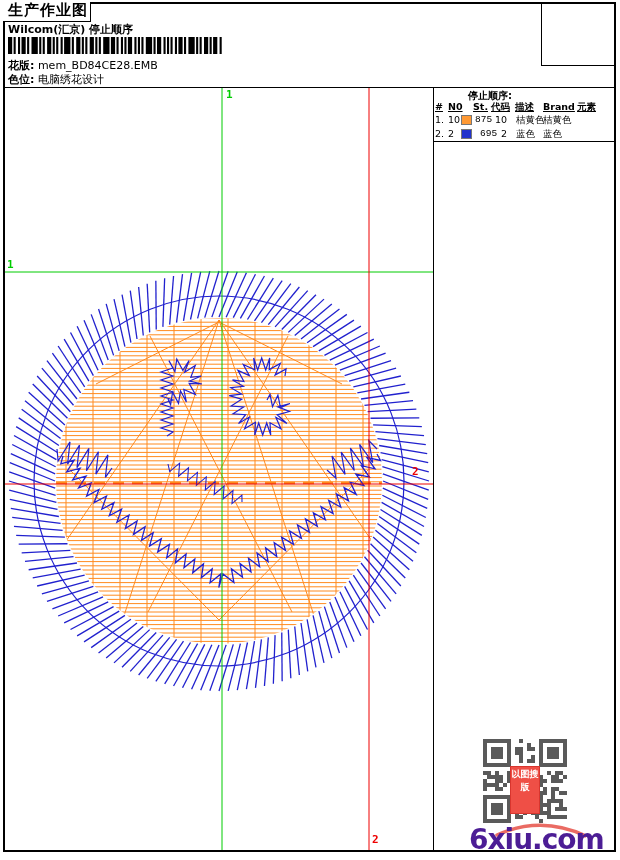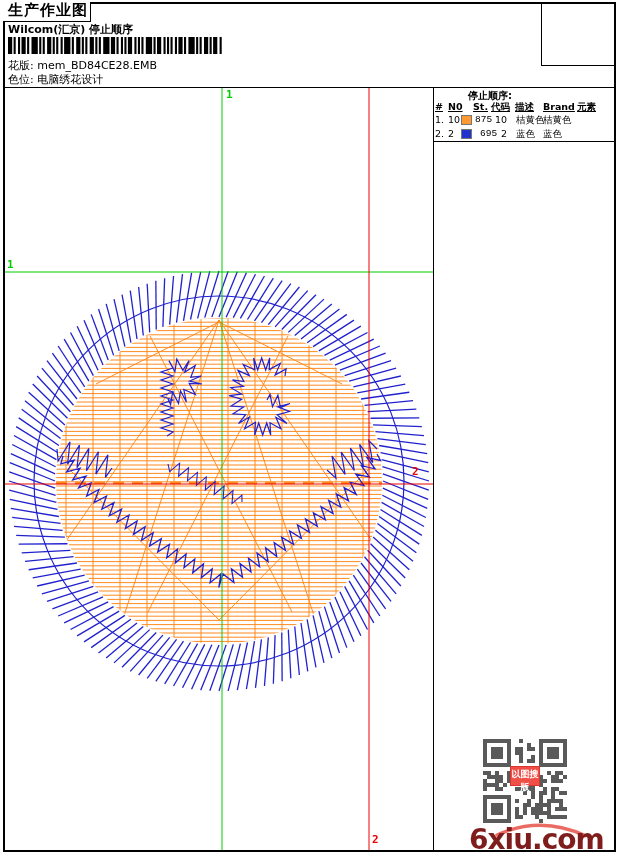--- a/index.html
+++ b/index.html
@@ -8,34 +8,34 @@
   .abs{position:absolute;}
   .hline{position:absolute;background:#000;height:1px;}
   .vline{position:absolute;background:#000;width:1px;}
   #frame{position:absolute;left:3px;top:2px;width:613px;height:850px;
          border:2px solid #000;box-sizing:border-box;z-index:3;pointer-events:none;}
   #title-box{position:absolute;left:3px;top:2px;width:87px;height:19px;
              border-right:1px solid #000;border-bottom:1px solid #000;z-index:4;background:#fff;}
   #title-box .t{font-size:15px;font-weight:700;line-height:17px;padding-left:5px;letter-spacing:1px;}
   .small{font-size:11px;font-weight:700;}
   .kv{font-size:11px;}
-  .kv b{font-weight:400;text-align:center;}
+  .kv b{font-weight:700;text-align:center;}
   .kv span.v{font-weight:400;text-align:center;}
   #design-svg{position:absolute;left:0;top:0;z-index:1;}
   .txt{z-index:5;}
   #info-list{position:absolute;left:545px;top:4px;z-index:5;}
   #info-list .row{font-size:10px;line-height:12.4px;white-space:nowrap;}
   #info-list .row b{font-weight:700;}
   .tbl-title{font-size:10px;font-weight:700;margin-left:33px;}
   .th{font-size:9.5px;font-weight:700;text-decoration:underline;white-space:nowrap;}
   .td{font-size:9.5px;white-space:nowrap;}
   .swatch{position:absolute;width:11px;height:10px;border:1px solid #777;box-sizing:border-box;}
   .marker{font-family:"DejaVu Sans Mono","Liberation Mono",monospace;
           font-size:11px;font-weight:700;z-index:6;line-height:11px;}
-  #seal{position:absolute;left:510px;top:766px;width:30px;height:20px;z-index:6;
+  #seal{position:absolute;left:510px;top:766px;width:30px;height:48px;z-index:6;
         background:#ef4f46;border:1px solid #d8352e;box-sizing:border-box;
         color:#fff;font-size:9px;font-weight:700;line-height:13px;text-align:center;
         word-break:break-all;padding-top:1px;}
   #watermark{position:absolute;left:469px;top:823px;z-index:6;
              font-size:28px;font-weight:700;letter-spacing:-1px;}
 </style>
 </head>
 <body>
 
 <div id="page">
@@ -537,14 +537,14 @@
     <div class="abs td txt" style="left:516px;top:128px;">蓝色</div>
     <div class="abs td txt" style="left:543px;top:128px;">蓝色</div>
   </div>
 
   <div class="abs marker" style="left: 226px; top: 89px; color: rgb(0, 204, 0);">1</div>
   <div class="abs marker" style="left: 7px; top: 259px; color: rgb(0, 204, 0);">1</div>
   <div class="abs marker" style="left: 412px; top: 466px; color: rgb(238, 0, 0);">2</div>
   <div class="abs marker" style="left: 372px; top: 834px; color: rgb(238, 0, 0);">2</div>
 
   <div id="seal">以图搜版</div>
-  <div id="watermark" style="color: #7f1d1d;">6xiu.com</div>
+  <div id="watermark" style="color: #4c1d95;">6xiu.com</div>
 </div>
 
 </body></html>

